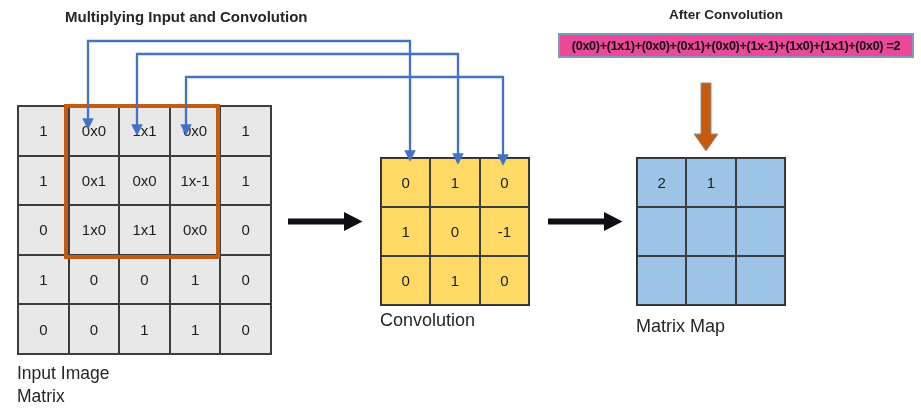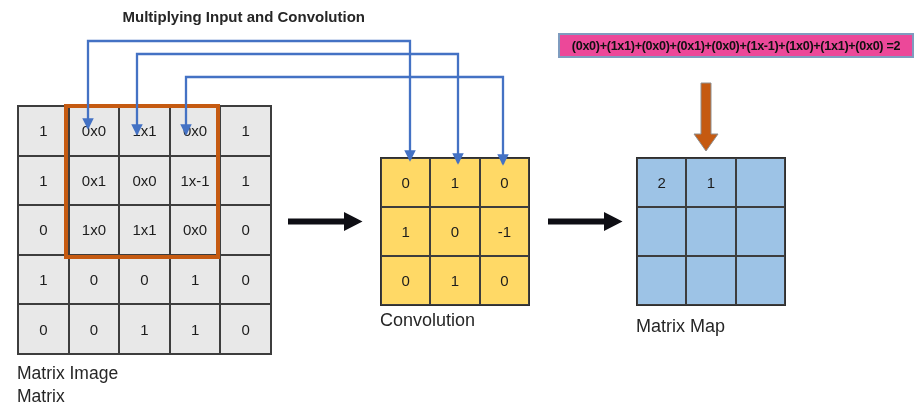--- a/index.html
+++ b/index.html
@@ -1,21 +1,21 @@
 <!DOCTYPE html>
 <html><head>
 <meta charset="utf-8">
 <style>
   html,body { margin:0; padding:0; background:#fff; }
   .canvas {
     position:relative; width:921px; height:418px; background:#ffffff;
     font-family:"Liberation Sans", sans-serif; overflow:hidden;
   }
   .title { position:absolute; font-weight:600; color:#262626; }
-  #multiply-title { left:65px; top:8px; width:300px; text-align:right; font-size:15px; }
+  #multiply-title { left:65px; top:8px; width:300px; text-align:left; font-size:15px; }
   #after-title { left:626px; top:7px; width:200px; text-align:center; font-size:13.5px; }
   #formula-box {
     position:absolute; left:558px; top:33px; width:356px; height:25px; box-sizing:border-box;
     background:#ec4899; border:2px solid #7f9cbf; display:flex; align-items:center; justify-content:center;
     font-size:12.6px; font-weight:600; letter-spacing:-0.3px; color:#111; white-space:nowrap;
   }
   .grid { position:absolute; display:grid; box-sizing:border-box; }
   .grid .cell {
     display:flex; align-items:center; justify-content:center;
     border:1px solid #3d3d3d; font-size:15px; color:#1c1c1c;
@@ -45,20 +45,21 @@
   #feature-label { left:636px; top:316px; width:150px; }
   #arrow-overlay { position:absolute; left:0; top:0; pointer-events:none; }
 </style>
 </head>
 <body>
 
 <div class="canvas">
 
   <div class="title" id="multiply-title">Multiplying Input and Convolution</div>
 
+  <div class="title" id="after-title">After Convolution</div>
 
   <div id="formula-box">
     <span>(0x0)+(1x1)+(0x0)+(0x1)+(0x0)+(1x-1)+(1x0)+(1x1)+(0x0) =2</span>
   </div>
 
   <div class="grid" id="input-grid">
     <div class="cell">1</div>
     <div class="cell">0x0</div>
     <div class="cell">1x1</div>
     <div class="cell">0x0</div>
@@ -105,21 +106,21 @@
     <div class="cell"></div>
     <div class="cell"></div>
     <div class="cell"></div>
     <div class="cell"></div>
     <div class="cell"></div>
     <div class="cell"></div>
     <div class="cell"></div>
   </div>
 
   <div class="matrix-label" id="input-label">
-    <div>Matrix Image</div>
+    <div>Input Image</div>
     <div>Matrix</div>
   </div>
   <div class="matrix-label" id="conv-label">Convolution</div>
   <div class="matrix-label" id="feature-label">Matrix Map</div>
 
   <svg id="arrow-overlay" width="921" height="418" viewBox="0 0 921 418">
     <defs>
       <marker id="blueArrow" viewBox="0 0 10 10" refX="8.5" refY="5" markerWidth="5" markerHeight="5" orient="auto-start-reverse">
         <path d="M0,0 L10,5 L0,10 z" fill="#4472C4"></path>
       </marker>

